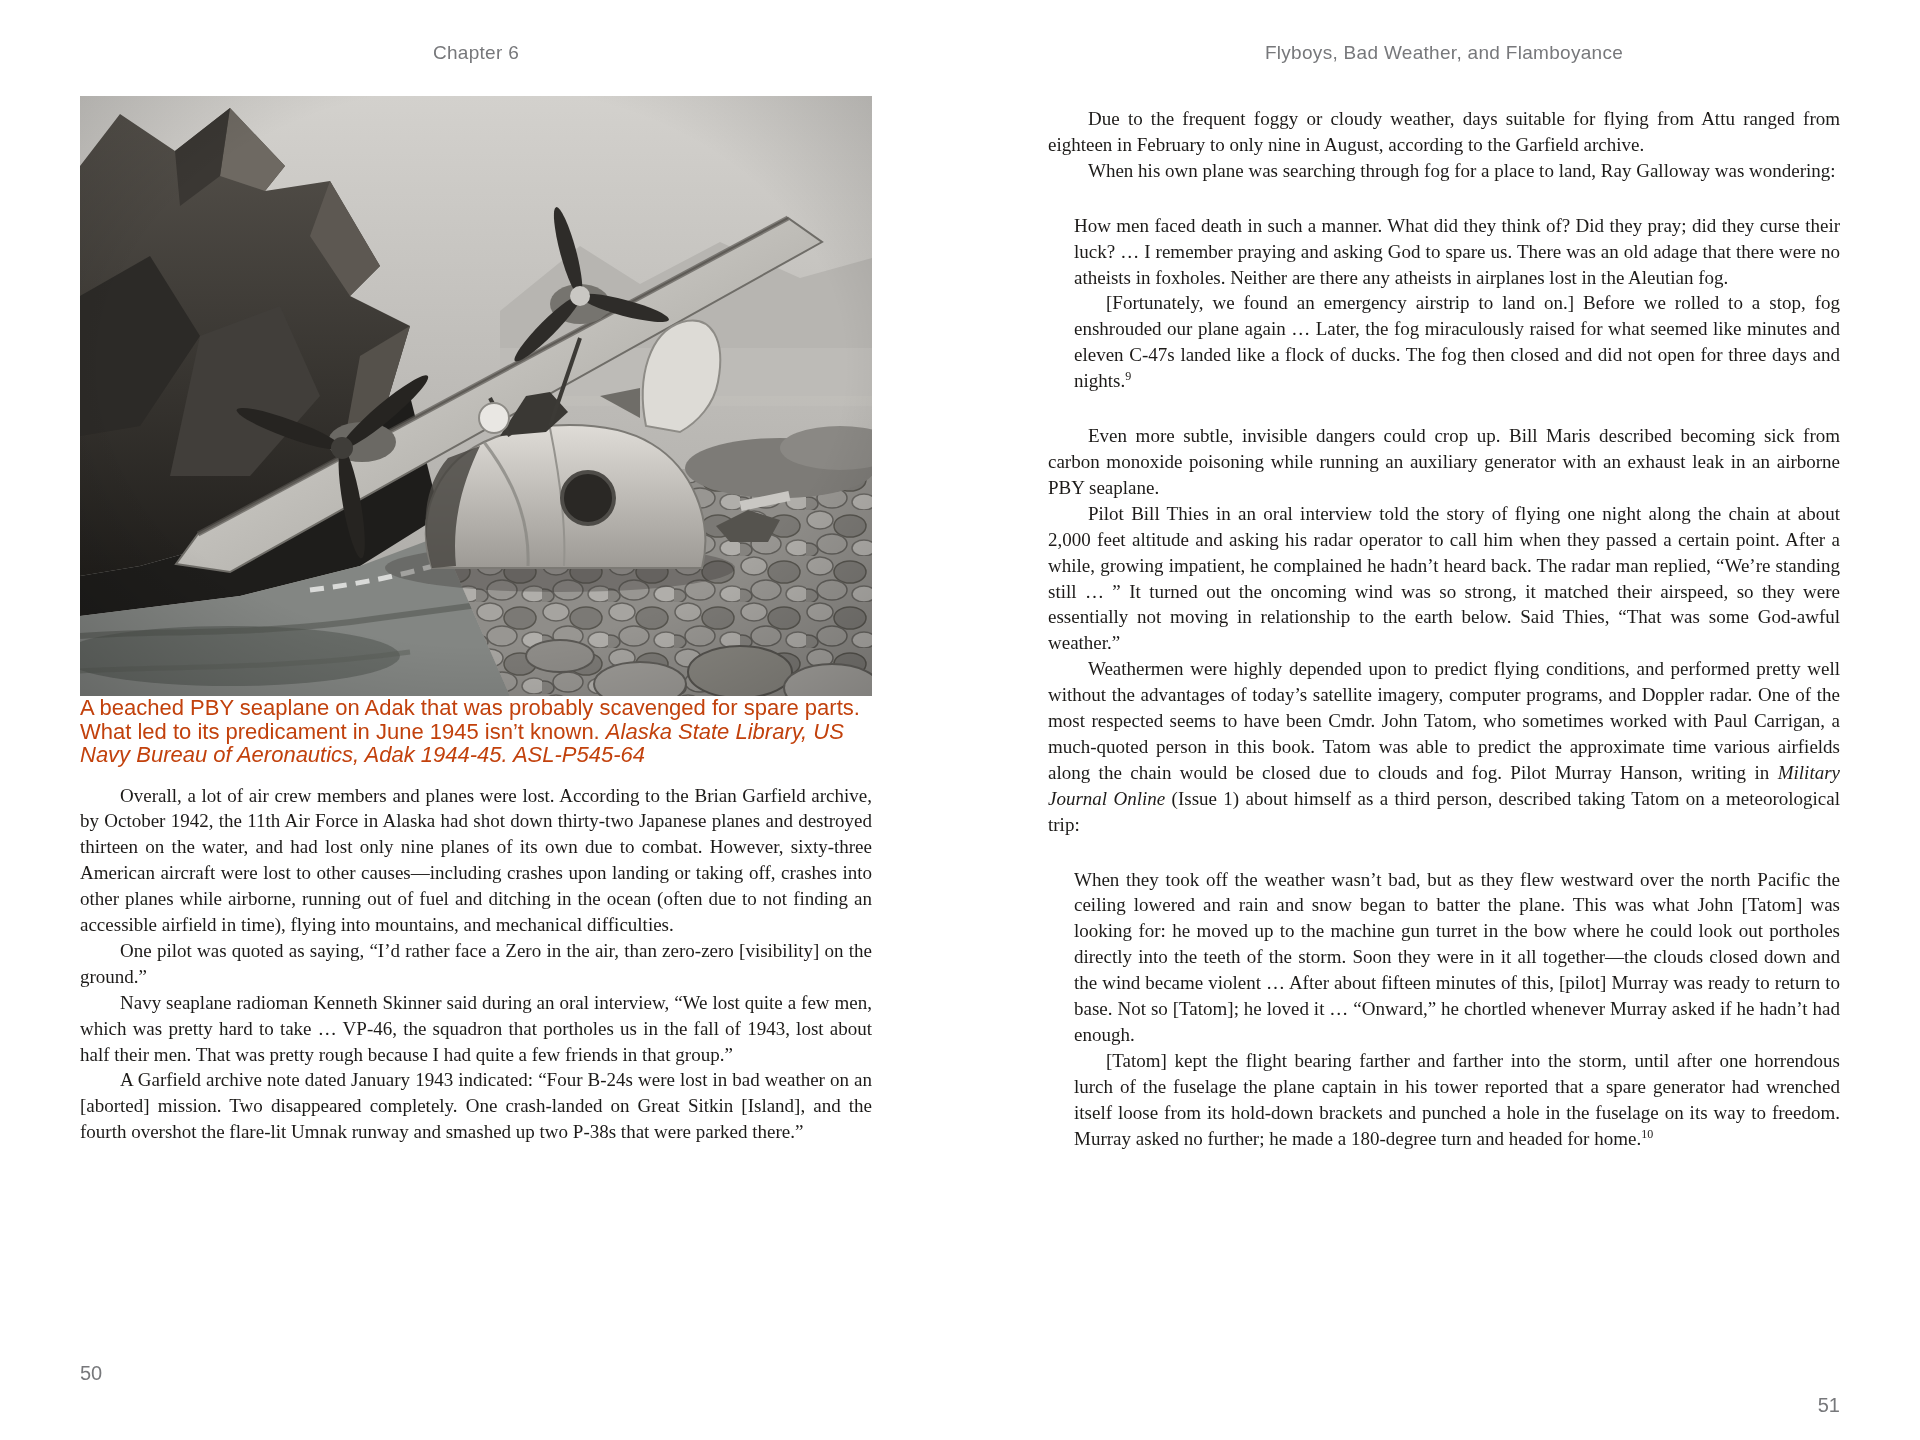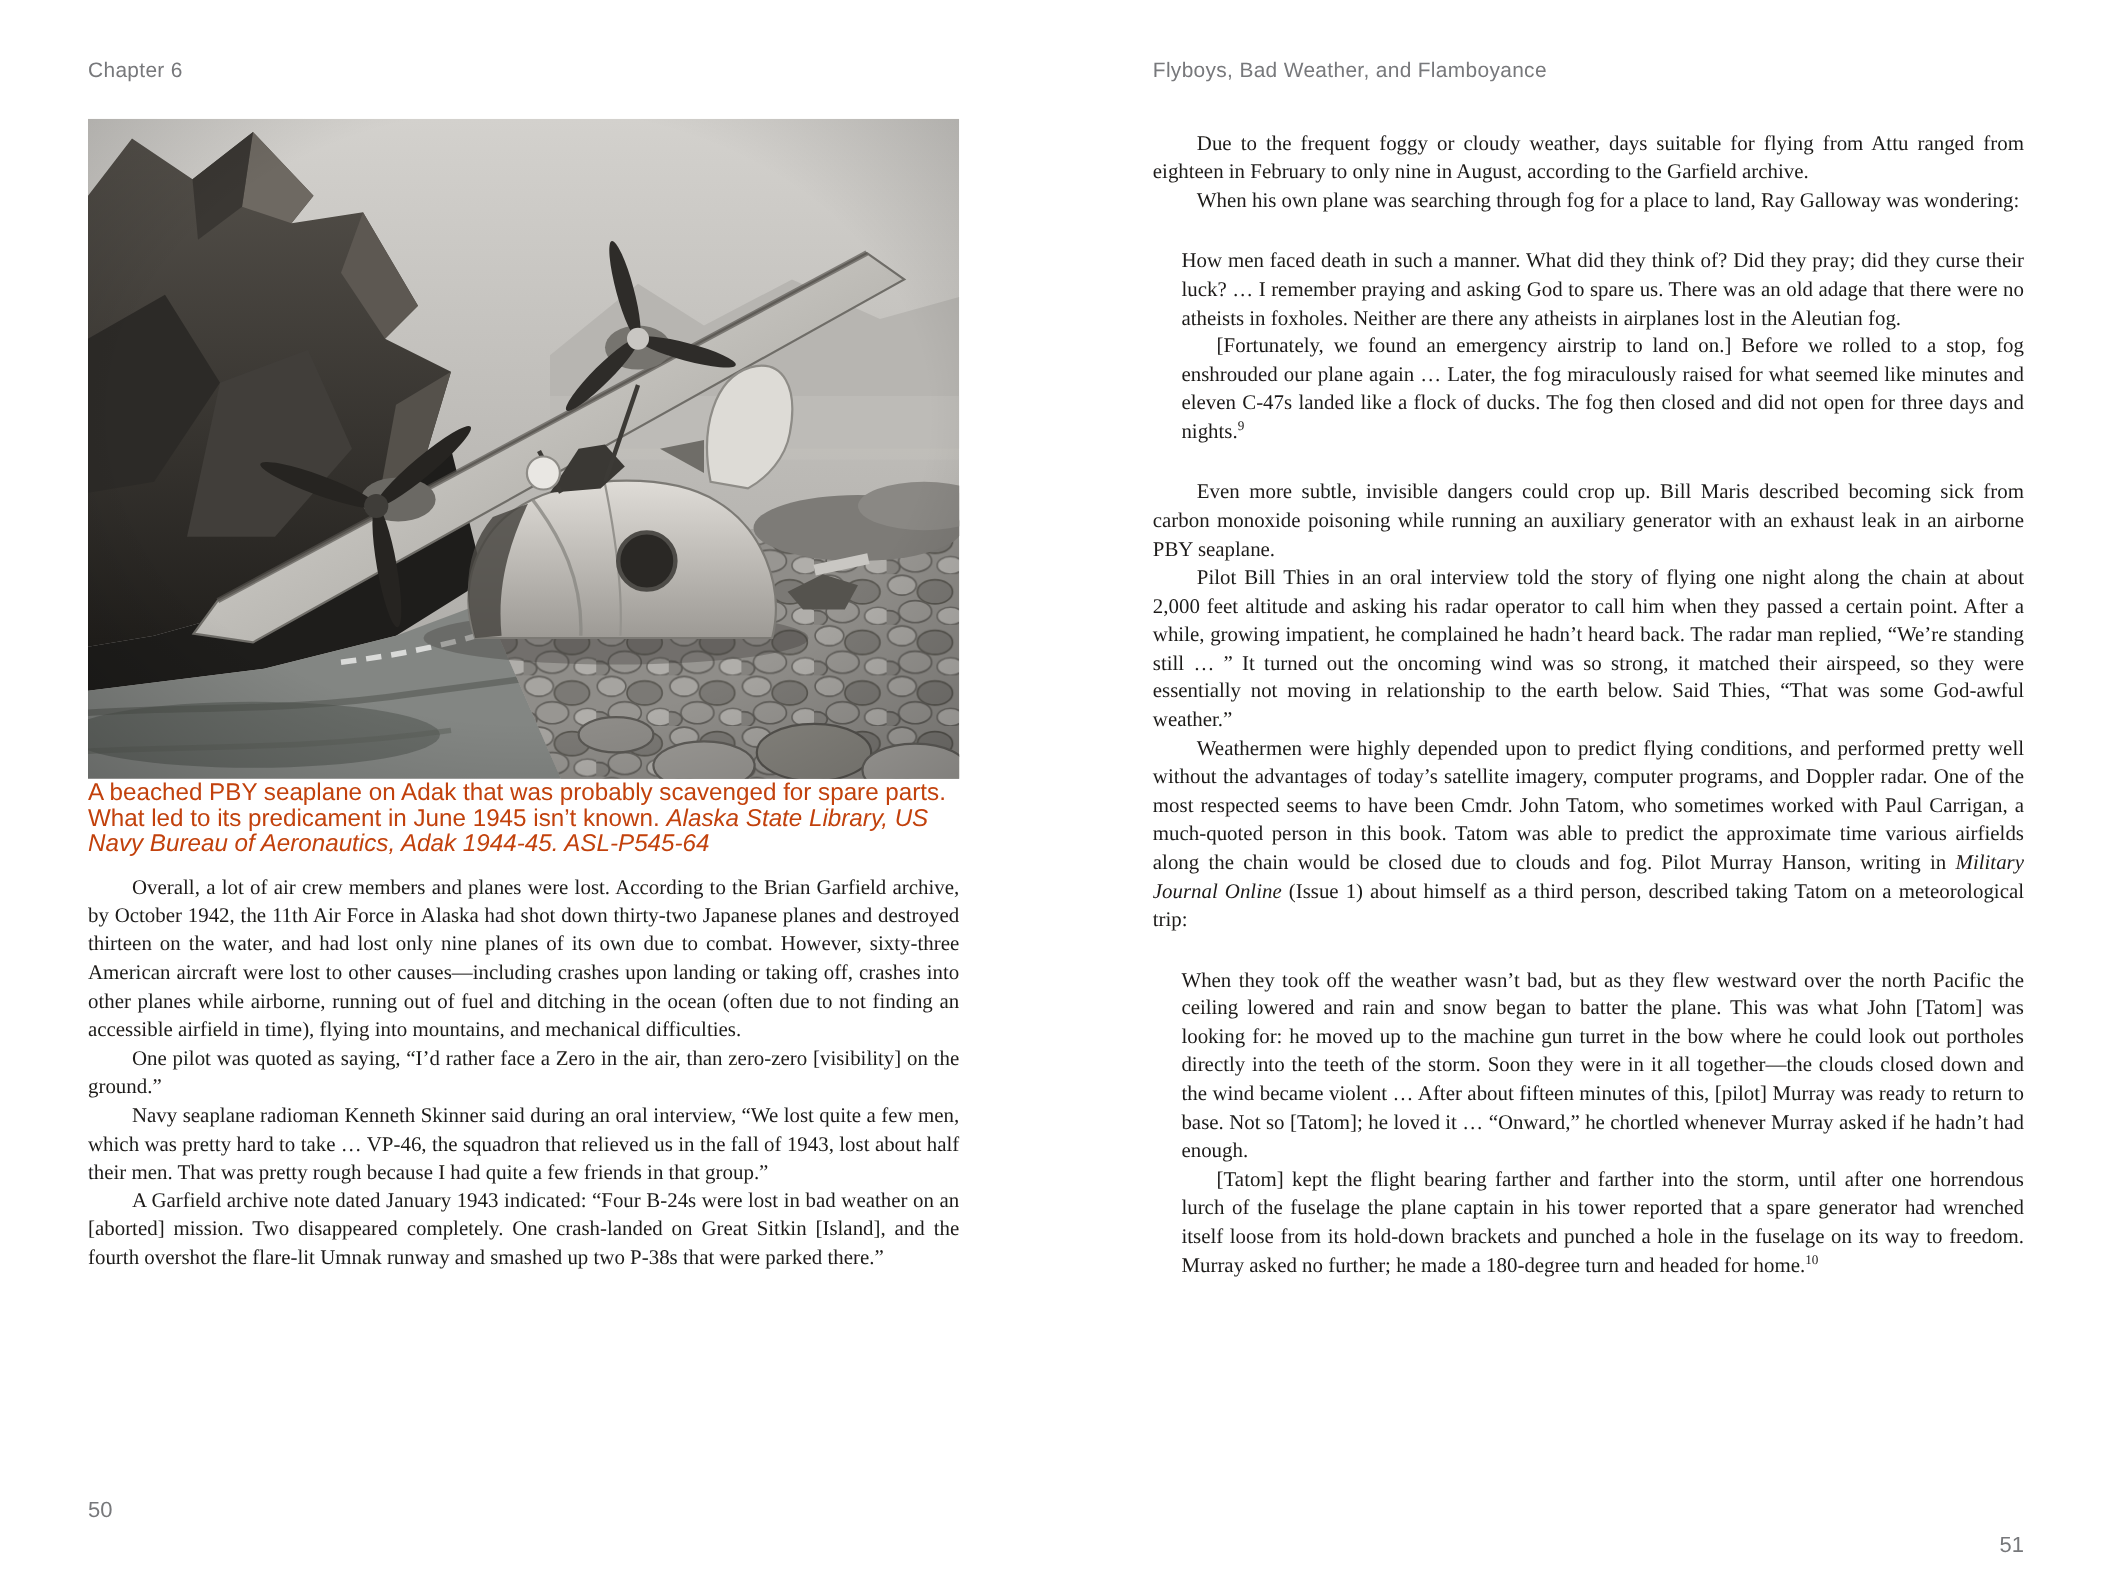--- a/index.html
+++ b/index.html
@@ -6,21 +6,21 @@
   body {
     width:1920px; height:1440px; background:#ffffff; position:relative;
     font-family:"Liberation Serif", serif; color:#1d1b19;
     -webkit-font-smoothing:antialiased;
   }
   .page { position:absolute; top:0; width:792px; height:1440px; }
   #left-page  { left:80px; }
   #right-page { left:1048px; }
 
   .running-head {
-    margin-top:52px; 
+    margin-top:40px; text-align:center;
     font-family:"Liberation Sans", sans-serif;
     font-size:19px; line-height:26px; color:#77787b; letter-spacing:.3px;
   }
 
   .photo-figure { margin:30px 0 0 0; padding:0; }
   svg.photo { display:block; width:792px; height:600px; }
 
   .caption {
     margin-top:0;
     font-family:"Liberation Sans", sans-serif;
@@ -167,21 +167,21 @@
     </svg>
 
     <figcaption class="caption">
       <span>A beached PBY seaplane on Adak that was probably scavenged for spare parts. What led to its predicament in June 1945 isn’t known. </span><span class="credit">Alaska State Library, US Navy Bureau of Aeronautics, Adak 1944-45. ASL-P545-64</span>
     </figcaption>
   </figure>
 
   <div class="body-text">
     <p class="indent">Overall, a lot of air crew members and planes were lost. According to the Brian Garfield archive, by October 1942, the 11th Air Force in Alaska had shot down thirty-two Japanese planes and destroyed thirteen on the water, and had lost only nine planes of its own due to combat. However, sixty-three American aircraft were lost to other causes—including crashes upon landing or taking off, crashes into other planes while airborne, running out of fuel and ditching in the ocean (often due to not finding an accessible airfield in time), flying into mountains, and mechanical difficulties.</p>
     <p class="indent">One pilot was quoted as saying, “I’d rather face a Zero in the air, than zero-zero [visibility] on the ground.”</p>
-    <p class="indent">Navy seaplane radioman Kenneth Skinner said during an oral interview, “We lost quite a few men, which was pretty hard to take … VP-46, the squadron that relieved us in the fall of 1943, lost about half their men. That was pretty rough because I had quite a few friends in that group.”</p>
+    <p class="indent">Navy seaplane radioman Kenneth Skinner said during an oral interview, “We lost quite a few men, which was pretty hard to take … VP-46, the squadron that portholes us in the fall of 1943, lost about half their men. That was pretty rough because I had quite a few friends in that group.”</p>
     <p class="indent">A Garfield archive note dated January 1943 indicated: “Four B-24s were lost in bad weather on an [aborted] mission. Two disappeared completely. One crash-landed on Great Sitkin [Island], and the fourth overshot the flare-lit Umnak runway and smashed up two P-38s that were parked there.”</p>
   </div>
 
   <div class="page-number">50</div>
 </div>
 
 <div class="page" id="right-page">
 
   <div class="running-head">Flyboys, Bad Weather, and Flamboyance</div>
 

